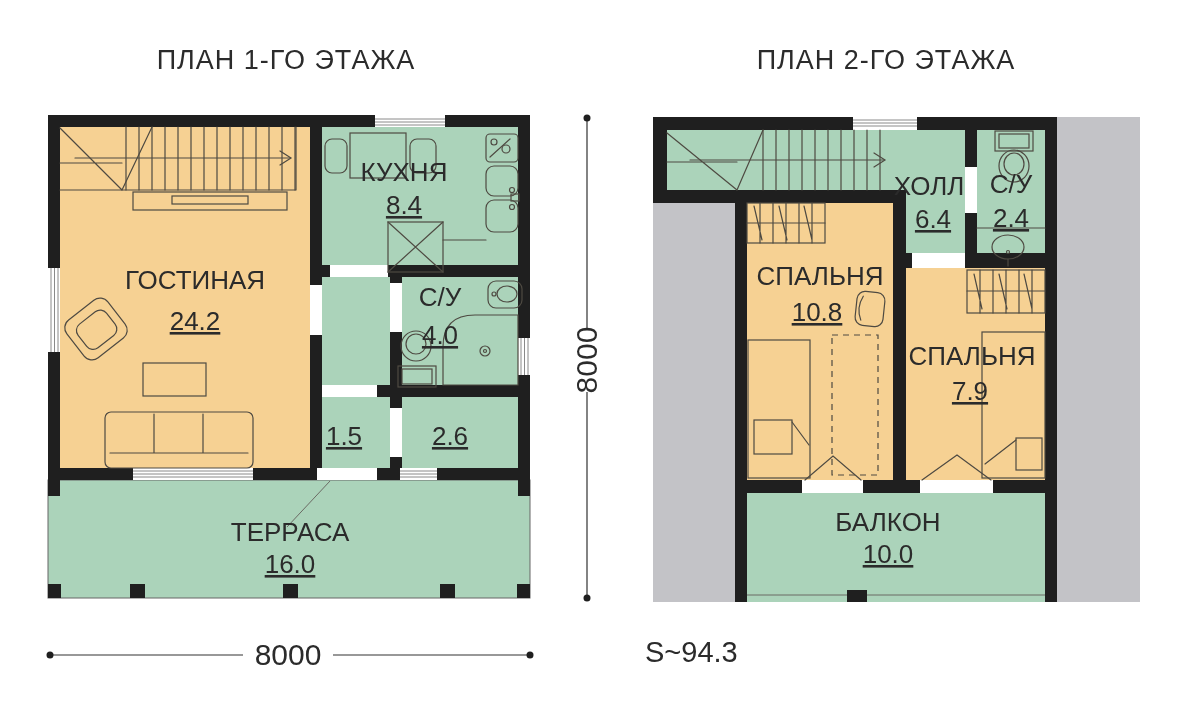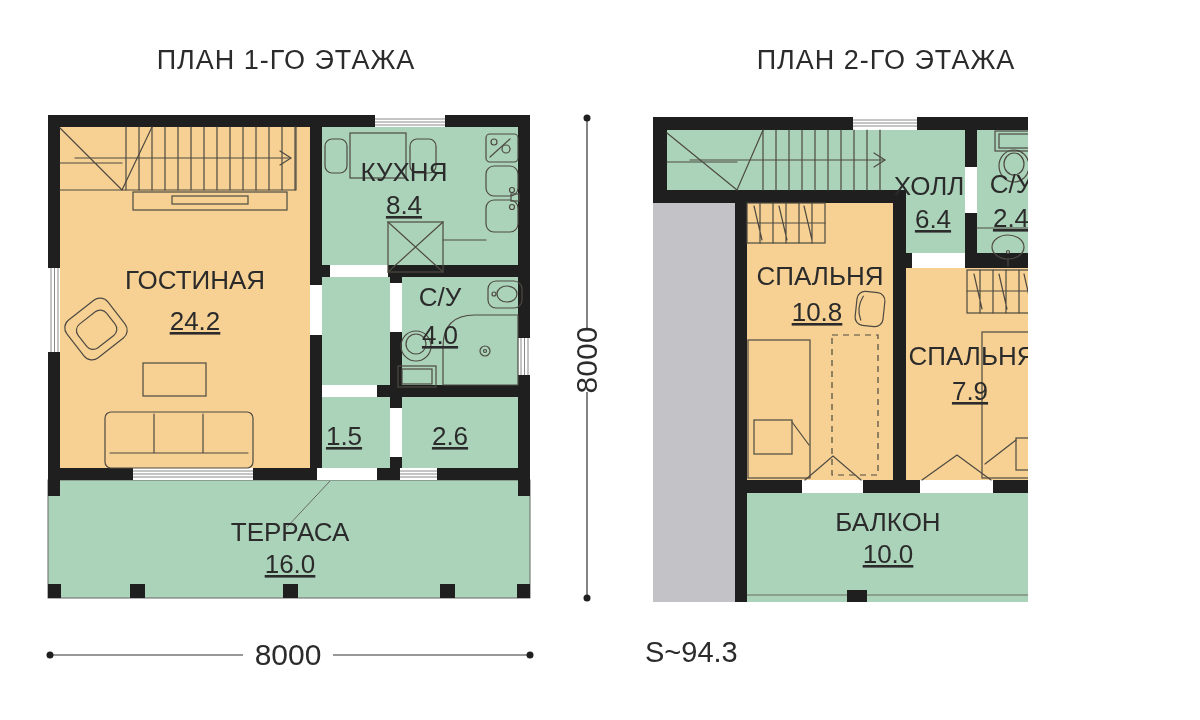--- a/index.html
+++ b/index.html
@@ -1,16 +1,16 @@
 <!DOCTYPE html>
 <html><head>
 <meta charset="utf-8">
 <style>
   html,body{margin:0;padding:0;background:#ffffff;}
-  #stage{position:relative;width:1028px;height:720px;background:#ffffff;overflow:hidden;}
+  #stage{position:relative;width:1200px;height:720px;background:#ffffff;overflow:hidden;}
   svg{display:block;}
   .wall{fill:#1f1f1f;}
   .green{fill:#abd3ba;}
   .orange{fill:#f6d193;}
   .gray{fill:#c3c3c7;}
   .white{fill:#ffffff;}
   .ln{stroke:#4e4a42;stroke-width:1.2;fill:none;stroke-linecap:round;}
   .thin{stroke:#6b6b64;stroke-width:1;fill:none;}
   .glass{stroke:#8a8a8a;stroke-width:1;fill:none;}
   .dash{stroke:#4e4a42;stroke-width:1.2;fill:none;stroke-dasharray:6 5;}

